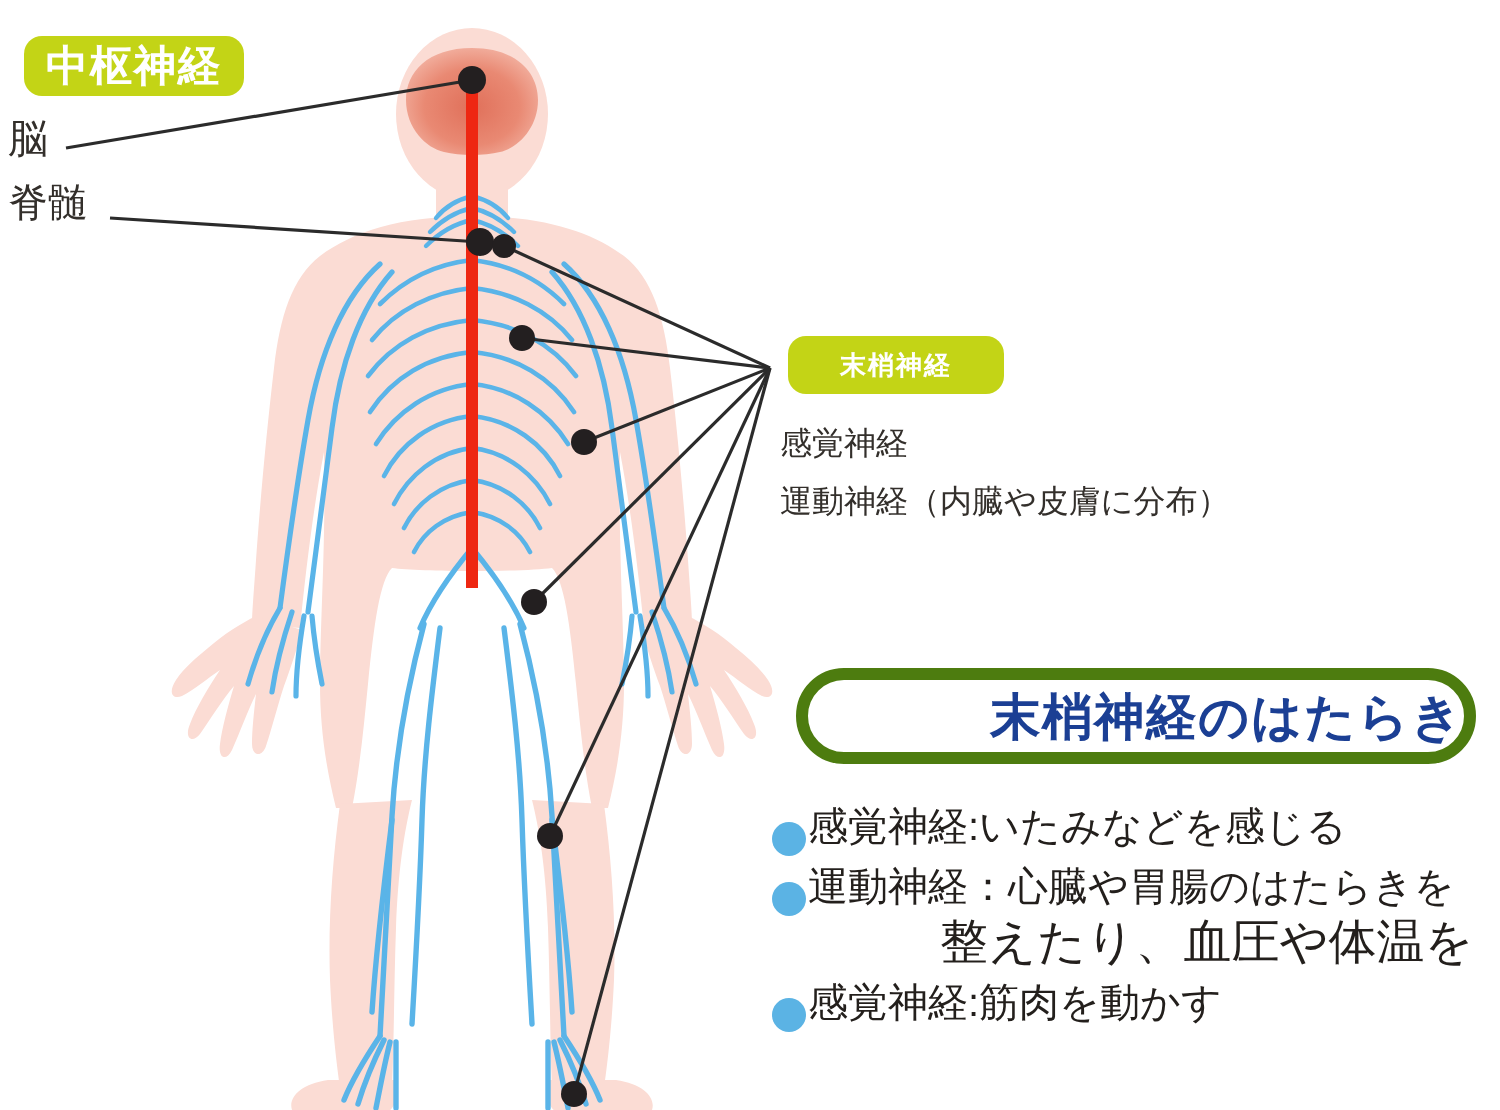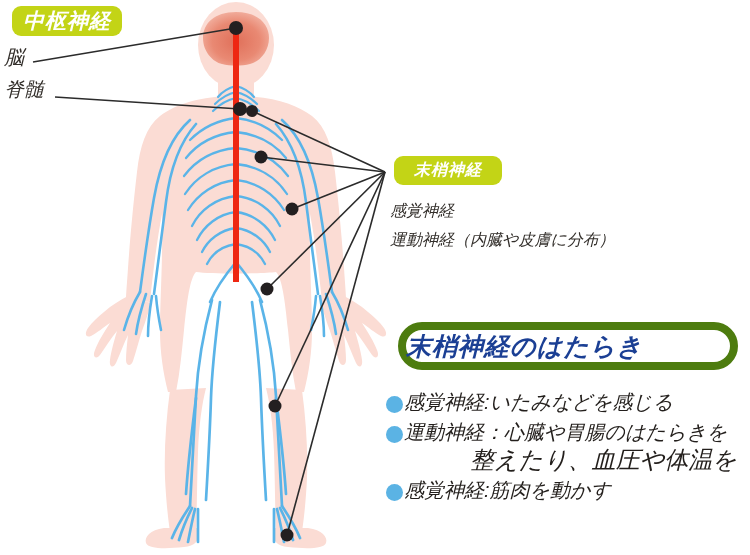--- a/index.html
+++ b/index.html
@@ -10,24 +10,23 @@
   body {
     width: 750px;
     height: 555px;
     position: relative;
     overflow: hidden;
     font-family: "Liberation Sans", "DejaVu Sans", sans-serif;
     color: #3a3530;
   }
   #figure-root {
     position: absolute;
-    left: 0; top: 0;
+    left: 0; top: 12px;
     width: 750px;
     height: 474px;
-    font-style: italic;
   }
   .tag-pill {
     position: absolute;
     background: #c3d416;
     color: #ffffff;
     font-weight: 700;
     border-radius: 9px;
     display: flex;
     align-items: center;
     justify-content: center;
@@ -39,21 +38,21 @@
     top: 6px;
     width: 110px;
     height: 30px;
     font-size: 21px;
   }
   #tag-peripheral {
     left: 394px;
     top: 156px;
     width: 108px;
     height: 29px;
-    font-size: 16px;
+    font-size: 13px;
   }
   .side-label {
     position: absolute;
     font-size: 20px;
     color: #332f2b;
     white-space: nowrap;
   }
   #label-brain { left: 4px; top: 44px; }
   #label-spinal { left: 4px; top: 76px; }
 
@@ -69,47 +68,47 @@
     color: #332f2b;
     white-space: nowrap;
   }
 
   #function-box {
     position: absolute;
     left: 398px;
     top: 322px;
     width: 340px;
     height: 48px;
-    border: 8px solid #4d7c0f;
+    border: 6px solid #4d7c0f;
     border-radius: 26px;
     box-sizing: border-box;
     display: flex;
     align-items: center;
-    justify-content: flex-start;
+    justify-content: flex-end;
   }
   #function-box-title {
     color: #1b3f94;
     font-size: 25px;
     font-weight: 700;
     letter-spacing: 1px;
   }
 
   #function-list {
     position: absolute;
     left: 386px;
     top: 388px;
     width: 350px;
   }
   .func-item {
     position: relative;
     margin-bottom: 2px;
   }
   .func-line {
     display: flex;
-    align-items: center;
+    align-items: flex-end;
     font-size: 20px;
     line-height: 28px;
     color: #231f1c;
     white-space: nowrap;
   }
   .func-bullet {
     width: 17px;
     height: 17px;
     border-radius: 50%;
     background: #5bb3e4;

